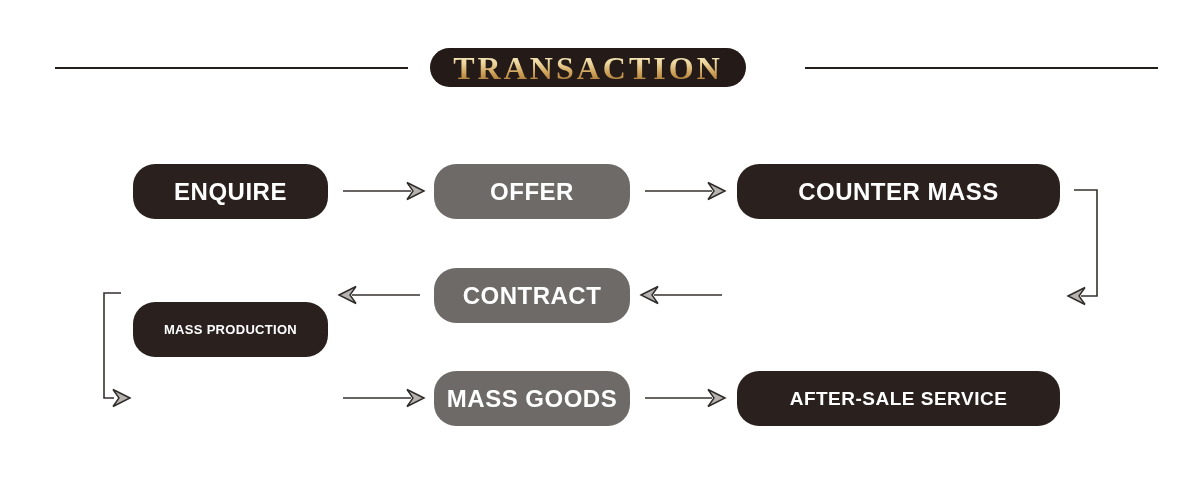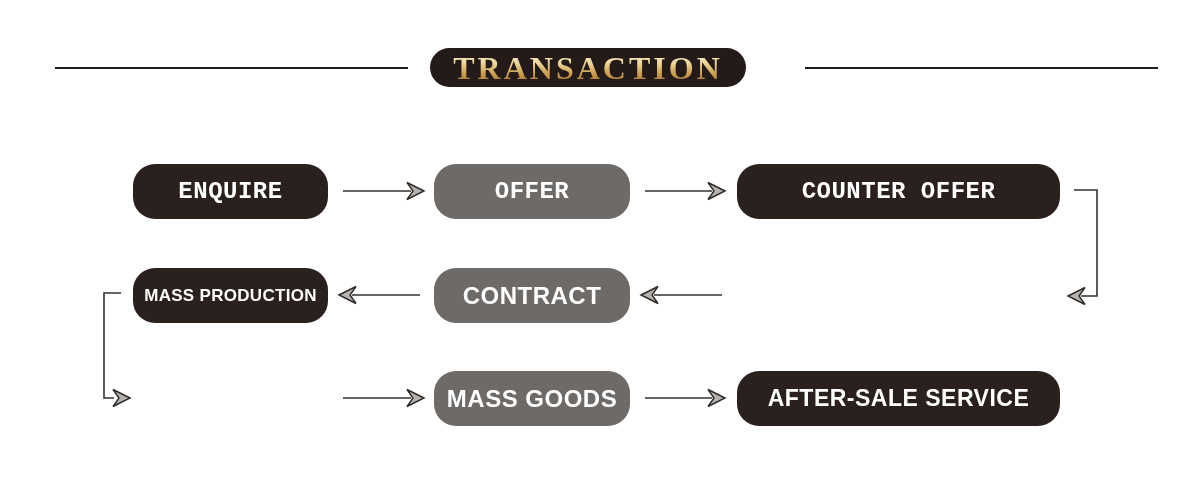--- a/index.html
+++ b/index.html
@@ -56,27 +56,27 @@
     letter-spacing: 0.5px;
     text-align: center;
     white-space: nowrap;
   }
   .node.dark { background: #2a211e; }
   .node.gray { background: #6d6a68; }
 
   .col-a { left: 133px; width: 195px; }
   .col-b { left: 434px; width: 196px; align-items: center; }
   .col-c { left: 737px; width: 323px; }
-  .row-1 { top: 164px; font-family: Liberation Mono, monospace; }
+  .row-1 { top: 164px; }
   .row-2 { top: 268px; }
   .row-3 { top: 371px; }
 
   .fs-lg { font-size: 24px; }
-  .fs-md { font-size: 23px; }
-  .fs-sm { font-size: 17px; letter-spacing: 0.3px; }
+  .fs-md { font-size: 19px; }
+  .fs-sm { font-size: 13px; letter-spacing: 0.3px; margin-top: 34px; }
 
   
   svg.arrows { position: absolute; inset: 0; width: 1200px; height: 487px; }
   .a-line { stroke: #35312f; stroke-width: 1.6; fill: none; }
   .a-head { fill: #b5b2b0; stroke: #2e2b29; stroke-width: 1.4; stroke-linejoin: miter; }
 </style>
 </head>
 <body>
 
 <div class="stage">
@@ -130,21 +130,21 @@
     </g>
   </svg>
 
   <div class="node dark col-a row-1 fs-lg">
     <span>ENQUIRE</span>
   </div>
   <div class="node gray col-b row-1 fs-lg">
     <span>OFFER</span>
   </div>
   <div class="node dark col-c row-1 fs-lg">
-    <span>COUNTER OFFER</span>
+    <span>COUNTER MASS</span>
   </div>
 
   <div class="node dark col-a row-2 fs-sm">
     <span>MASS PRODUCTION</span>
   </div>
   <div class="node gray col-b row-2 fs-lg">
     <span>CONTRACT</span>
   </div>
 
   <div class="node gray col-b row-3 fs-lg">

